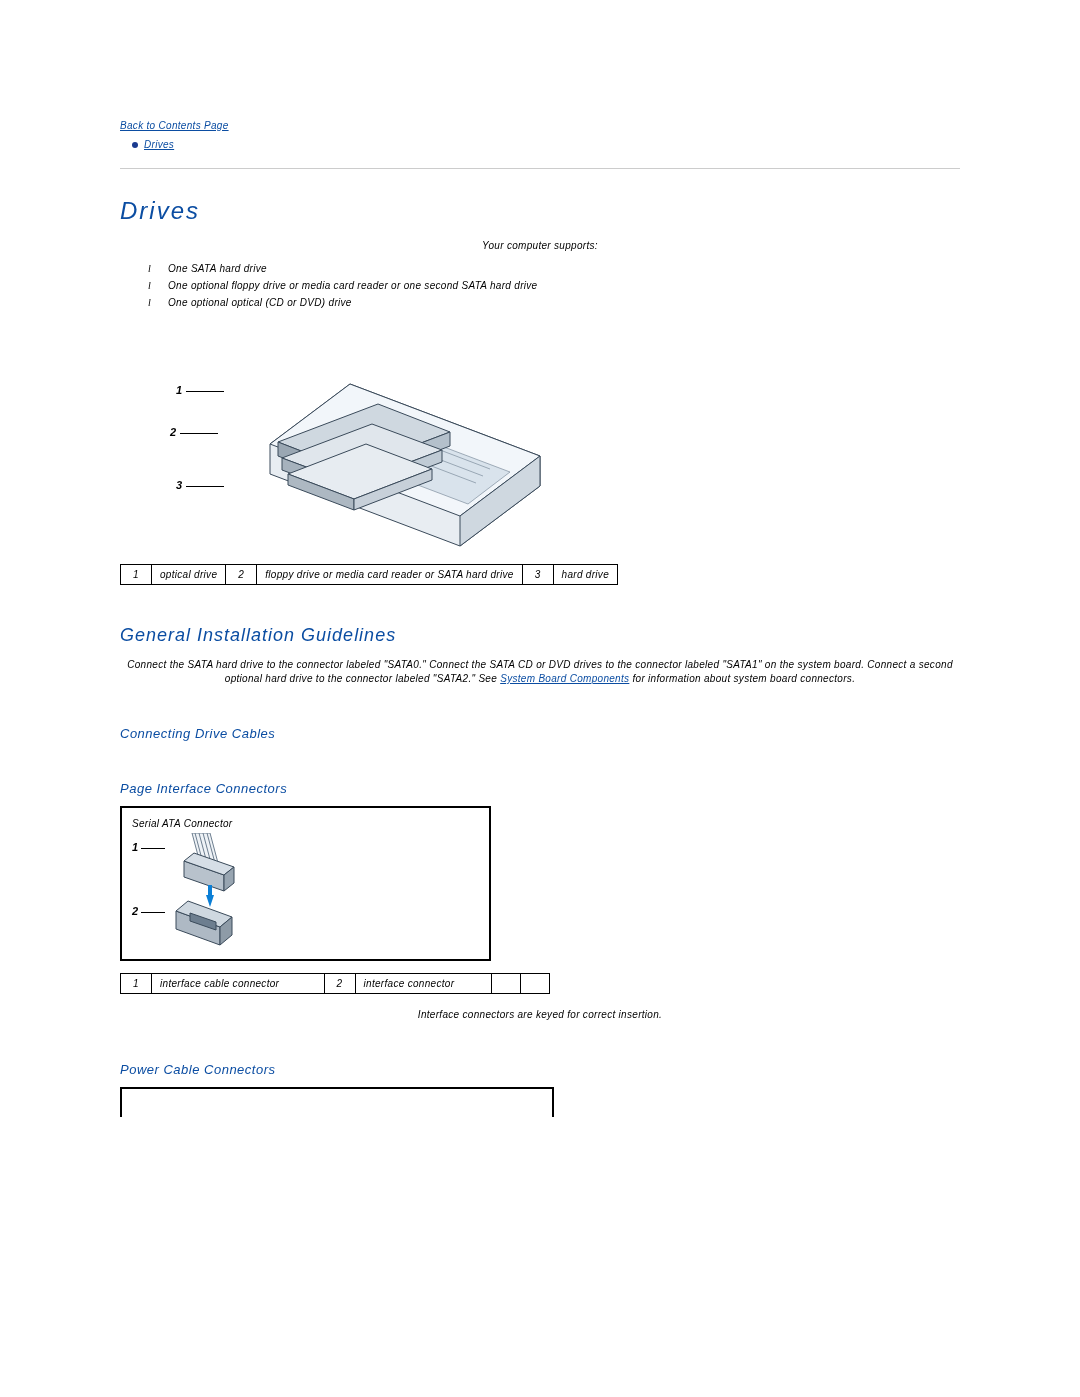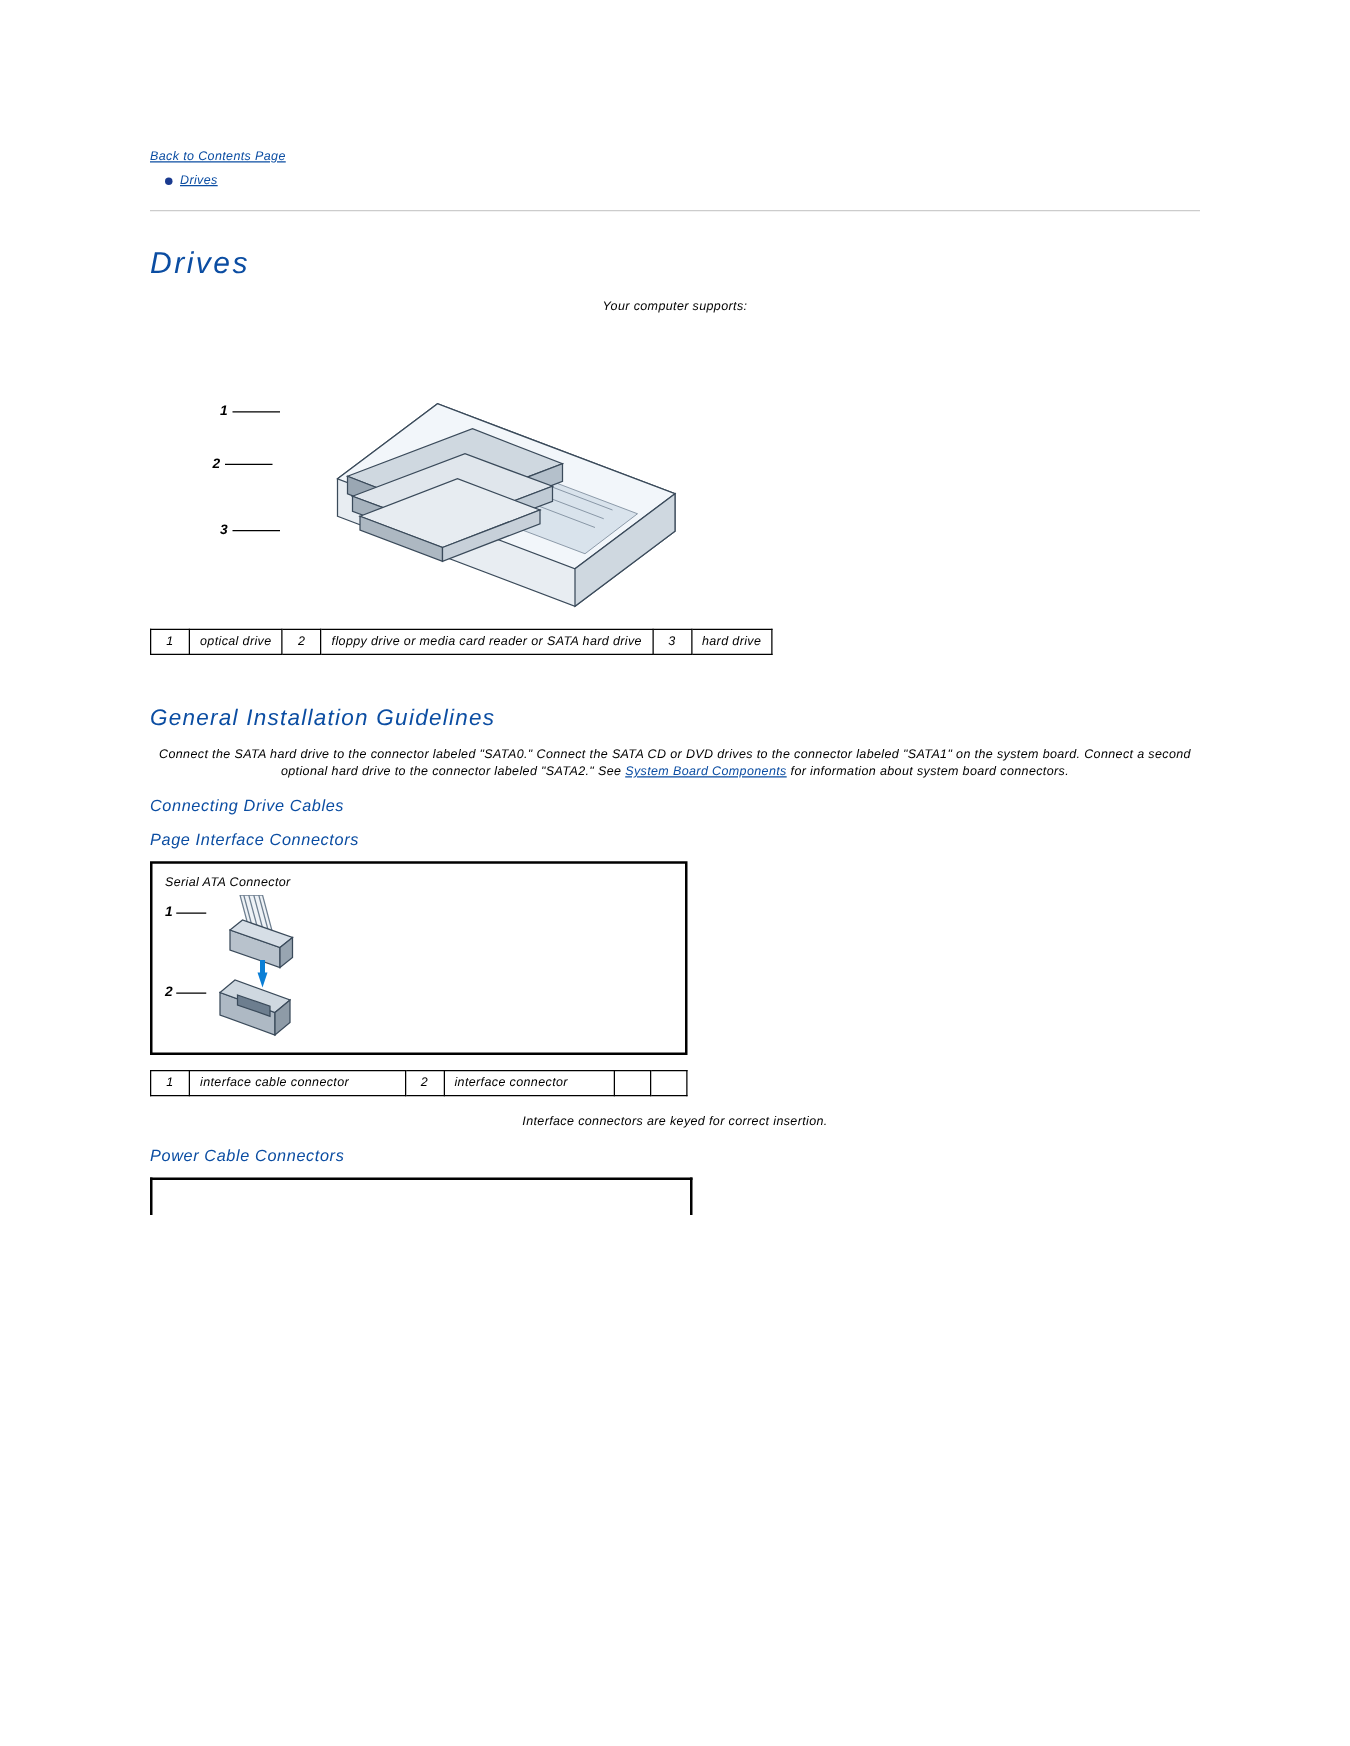--- a/index.html
+++ b/index.html
@@ -56,21 +56,21 @@
     color: #0b4da2;
     font-weight: normal;
     letter-spacing: 1px;
     margin: 40px 0 12px 0;
   }
   h3.minor {
     font-size: 13px;
     color: #0b4da2;
     font-weight: normal;
     letter-spacing: 0.5px;
-    margin: 12px 0 10px 0;
+    margin: 40px 0 10px 0;
   }
   .body-text {
     font-size: 10px;
     letter-spacing: 0.3px;
     line-height: 1.4;
     margin: 0 0 10px 0;
     text-align: center;
   }
   .l-list {
     list-style: none;
@@ -128,21 +128,21 @@
     border: 1px solid #000;
     padding: 4px 8px;
     font-size: 10px;
     letter-spacing: 0.3px;
   }
   table.legend td.num { text-align: center; width: 14px; }
 
   
   .box {
     border: 2px solid #000;
-    width: 430px;
+    width: 371px;
     box-sizing: border-box;
     padding: 10px 10px 6px 10px;
     margin-top: 4px;
   }
   .box .box-title {
     font-size: 10px;
     letter-spacing: 0.3px;
     margin-bottom: 4px;
   }
   .sata-wrap {
@@ -198,20 +198,25 @@
     <a href="#" class="topic-link">Drives</a>
   </div>
 
   <hr class="sep">
 
   
   <h1 class="section">Drives</h1>
 
   <p class="body-text">Your computer supports:</p>
 
+  <ul class="l-list">
+    <li>One SATA hard drive</li>
+    <li>One optional floppy drive or media card reader or one second SATA hard drive</li>
+    <li>One optional optical (CD or DVD) drive</li>
+  </ul>
 
   
   <div class="chassis-wrap">
     <svg class="chassis" viewBox="0 0 420 230">
 
       <g stroke="#3a4a5a" stroke-width="1" fill="#e8edf2">
         <polygon points="110,150 300,222 380,162 380,132 190,60 110,120"></polygon>
         <polygon points="110,120 190,60 380,132 300,192 110,120" fill="#f2f6fa"></polygon>
         <polygon points="300,192 380,132 380,162 300,222" fill="#cfd8e0"></polygon>
       </g>

